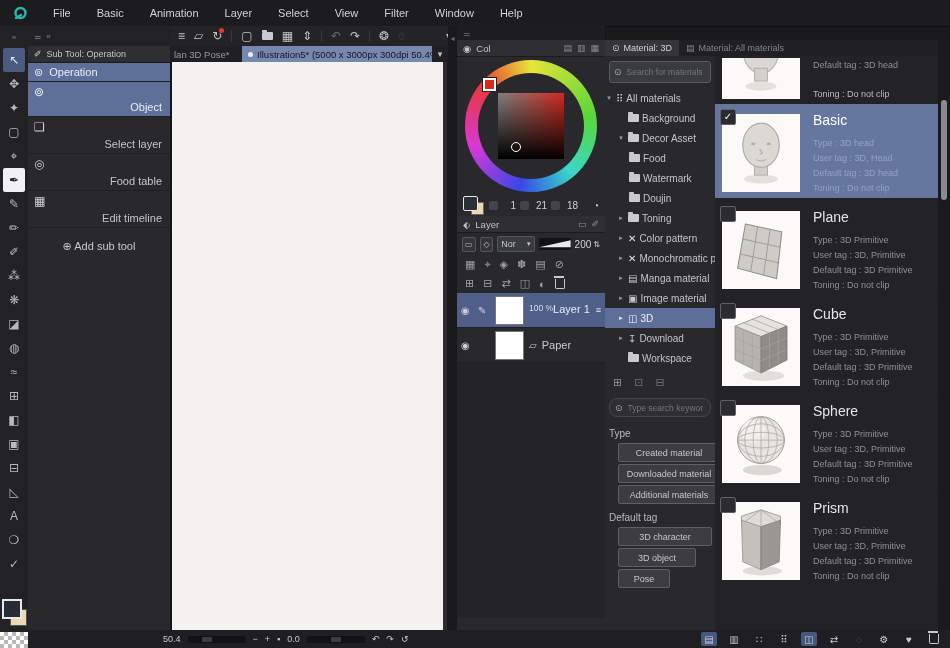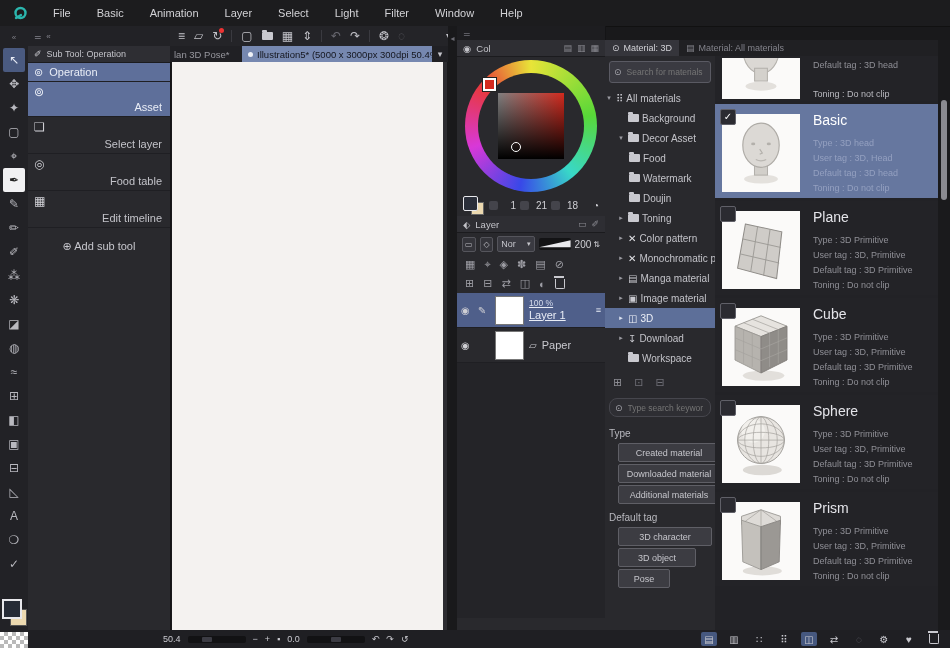--- a/index.html
+++ b/index.html
@@ -71,21 +71,21 @@
   .opac-strip{width:44px;height:12px;background:#131315;border-radius:2px;position:relative;overflow:hidden;}
   .opac-strip::after{content:"";position:absolute;inset:0;background:#e8e8ec;clip-path:polygon(0 78%,100% 18%,100% 78%);}
   .spin{display:flex;align-items:center;gap:2px;font-size:10px;color:#cfcfd4;}
   .lp-icons{display:flex;align-items:center;gap:9px;padding:3px 8px;font-size:11px;color:#9d9da4;}
   .layer-row{height:34px;display:flex;align-items:center;gap:5px;padding:0 4px;border-bottom:1px solid #1f1f23;font-size:11px;}
   .layer-row.sel{background:#4f5f8a;color:#e9edf6;}
   .lthumb{width:27px;height:27px;border:1px solid #777;background:#fff;flex:none;}
   .lthumb.ch{background-size:6px 6px;background-position:0 0,3px 3px;}
   .l-eye{font-size:10px;color:#cfcfd4;width:12px;}
   .l-pen{font-size:10px;width:12px;color:#cfcfd4;}
-  .l-meta{display:flex;flex-direction:column;line-height:1.2;text-decoration:underline;}
+  .l-meta{display:flex;flex-direction:row;line-height:1.2;}
   .l-meta .pct{font-size:8.5px;color:#d6dced;}
   .lp-rest{height:255px;background:#242428;}
   
   .mat-tabs{left:605px;top:40px;width:345px;height:16px;background:#202023;display:flex;align-items:stretch;font-size:9px;}
   .mtab{display:flex;align-items:center;gap:4px;padding:0 7px;}
   .mtab.active{background:#35353b;color:#d2d2d7;}
   .mtab.inactive{color:#83838b;max-width:150px;overflow:hidden;white-space:nowrap;}
   .matcol{left:605px;top:56px;width:110px;height:592px;background:#29292d;border-right:1px solid #141416;}
   .searchbox{margin:5px 4px;height:20px;background:#3a3a41;border:1px solid #5a5a63;border-radius:3px;display:flex;align-items:center;gap:3px;padding:0 4px;}
   .searchbox input,.kwbox input{background:transparent;border:none;outline:none;color:#b9b9bf;font-size:8.5px;width:100%;font-family:inherit;}
@@ -145,21 +145,21 @@
       <svg width="15" height="15" viewBox="0 0 15 15">
           <circle cx="7.5" cy="7" r="5" fill="none" stroke="#2bb6ae" stroke-width="2.4"></circle>
           <path d="M3 12 L8 9" stroke="#2bb6ae" stroke-width="2.4" stroke-linecap="round"></path>
         </svg>
     </span>
     <span class="menu-item">File</span>
     <span class="menu-item">Basic</span>
     <span class="menu-item">Animation</span>
     <span class="menu-item">Layer</span>
     <span class="menu-item">Select</span>
-    <span class="menu-item">Light</span>
+    <span class="menu-item">View</span>
     <span class="menu-item">Filter</span>
     <span class="menu-item">Window</span>
     <span class="menu-item">Help</span>
   </div>
 
   <div class="abs dock">
     <div class="dock-top">
         <span>«</span>
       </div>
     <div class="tool sel">↖</div>
@@ -199,21 +199,21 @@
     <div class="st-head">
         <span>✐</span>
         <span>Sub Tool: Operation</span>
       </div>
     <div class="st-group">
       <span>⊚</span>
       <span>Operation</span>
     </div>
     <div class="st-row sel" style="height:34px;">
       <span class="ticon">⊚</span>
-      <span class="tlabel">Asset</span>
+      <span class="tlabel">Object</span>
     </div>
     <div class="st-row" style="height:36px;">
       <span class="ticon">❏</span>
       <span class="tlabel">Select layer</span>
     </div>
     <div class="st-row" style="height:36px;">
       <span class="ticon">◎</span>
       <span class="tlabel">Food table</span>
     </div>
     <div class="st-row" style="height:36px;">

